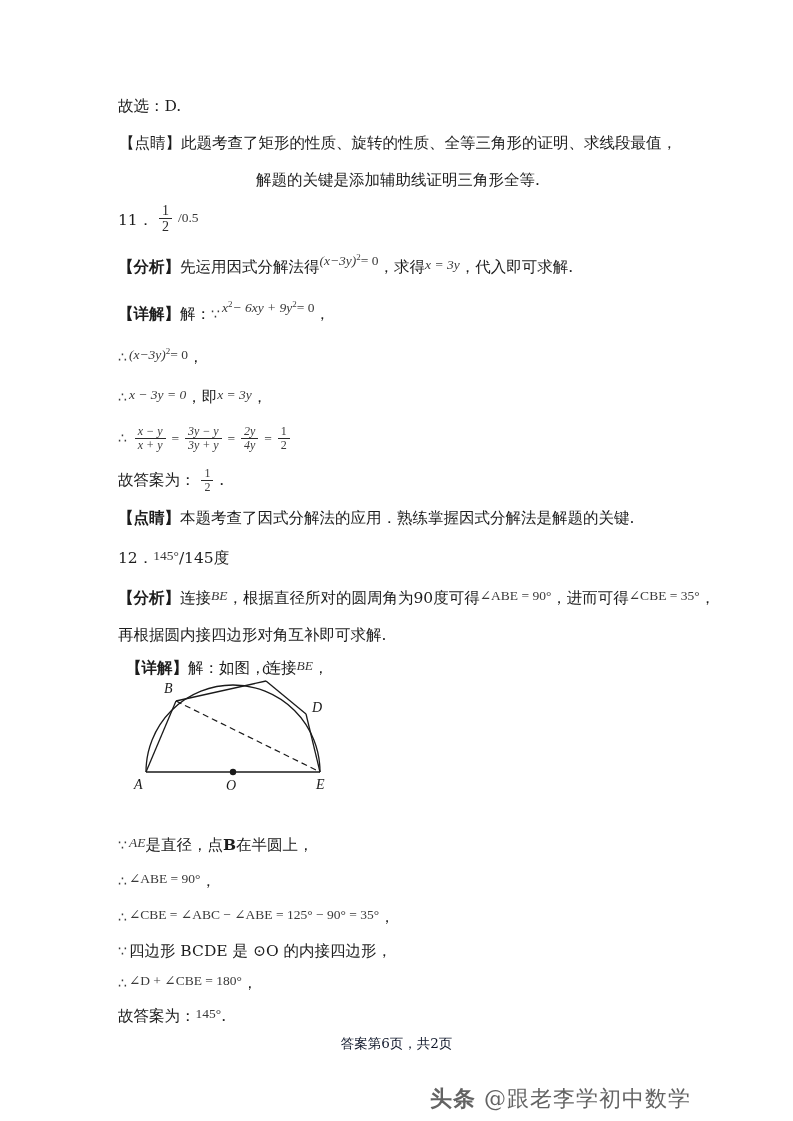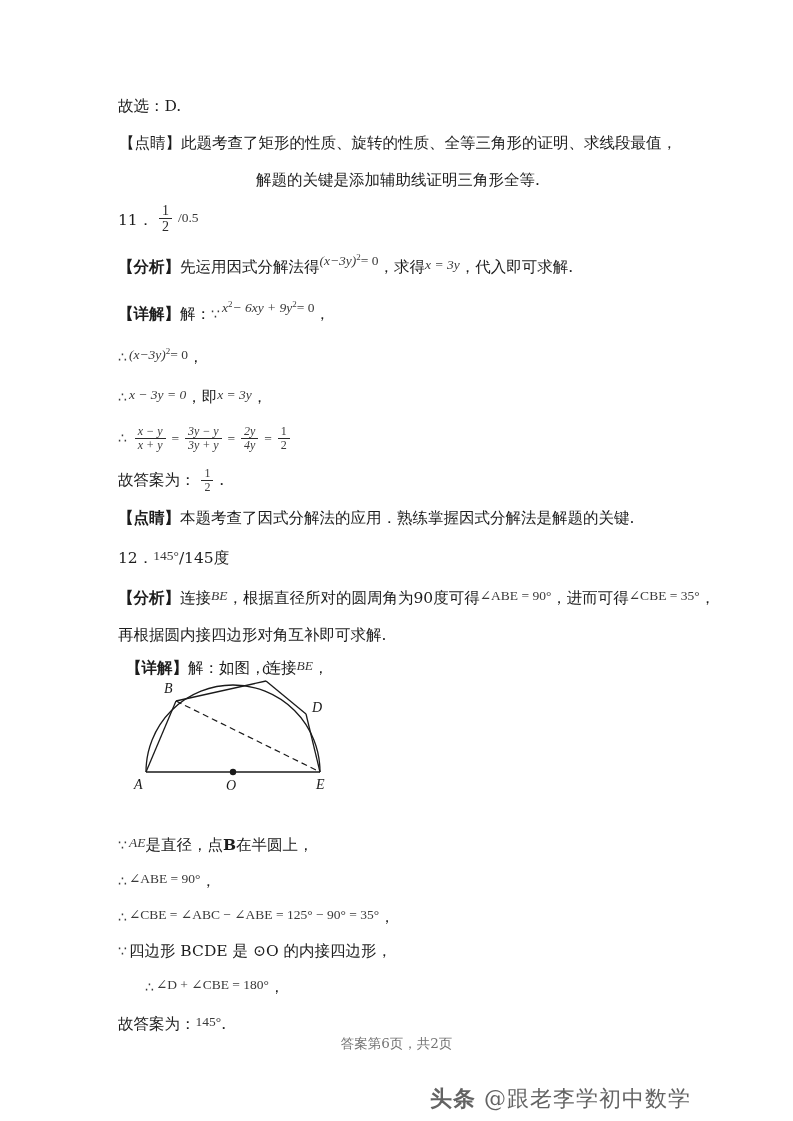--- a/index.html
+++ b/index.html
@@ -79,21 +79,21 @@
     width: 230px;
     height: 132px;
   }
   .footer {
     position: absolute;
     left: 0;
     top: 1035px;
     width: 793px;
     text-align: center;
     font-size: 13.5px;
-    color: #737373;
+    color: #0f172a;
     font-family: "DejaVu Serif", "Liberation Serif", serif;
   }
   .watermark {
     position: absolute;
     right: 24px;
     top: 1084px;
     font-size: 22px;
     color: #4a4a4a;
     font-family: "DejaVu Serif", "Liberation Serif", serif;
     letter-spacing: 1px;
@@ -199,21 +199,21 @@
     </div>
 
     <div class="line" style="line-height:33px;">
       <span class="therefore">∴</span><span class="math">∠CBE = ∠ABC − ∠ABE = 125° − 90° = 35°</span><span class="cjk">，</span>
     </div>
 
     <div class="line" style="line-height:33px;">
       <span class="because">∵</span><span class="cjk">四边形 BCDE 是 ⊙O 的内接四边形，</span>
     </div>
 
-    <div class="line" style="line-height:33px;margin-left:27px;">
+    <div class="line" style="line-height:25px;">
       <span class="therefore">∴</span><span class="math">∠D + ∠CBE = 180°</span><span class="cjk">，</span>
     </div>
 
 
     <div class="line" style="line-height:36px;">
       <span class="cjk">故答案为：</span><span class="math">145°</span><span class="cjk">.</span>
     </div>
 
   </div>
 

